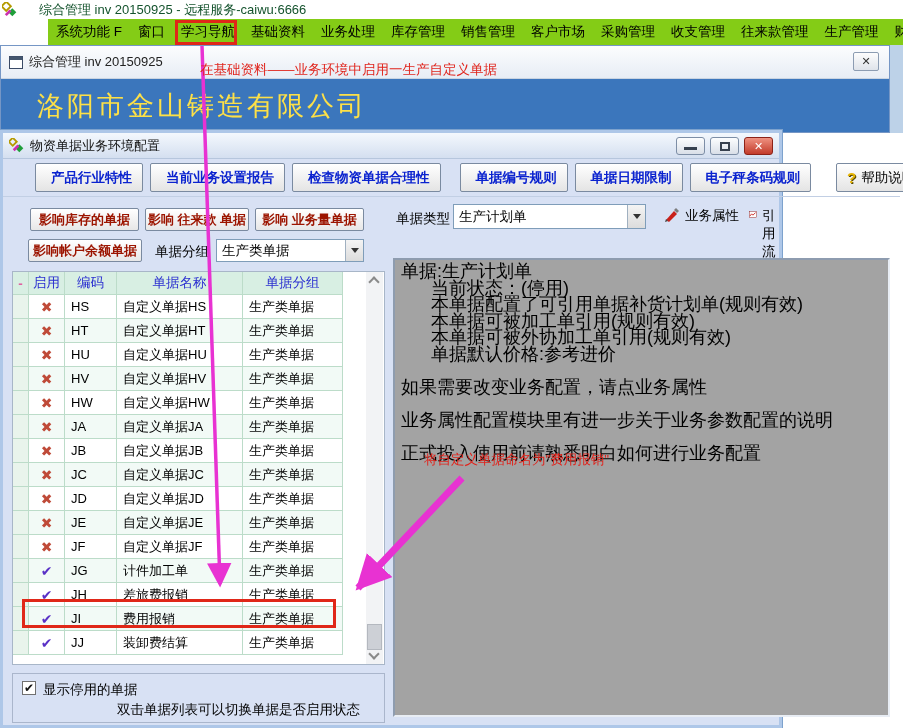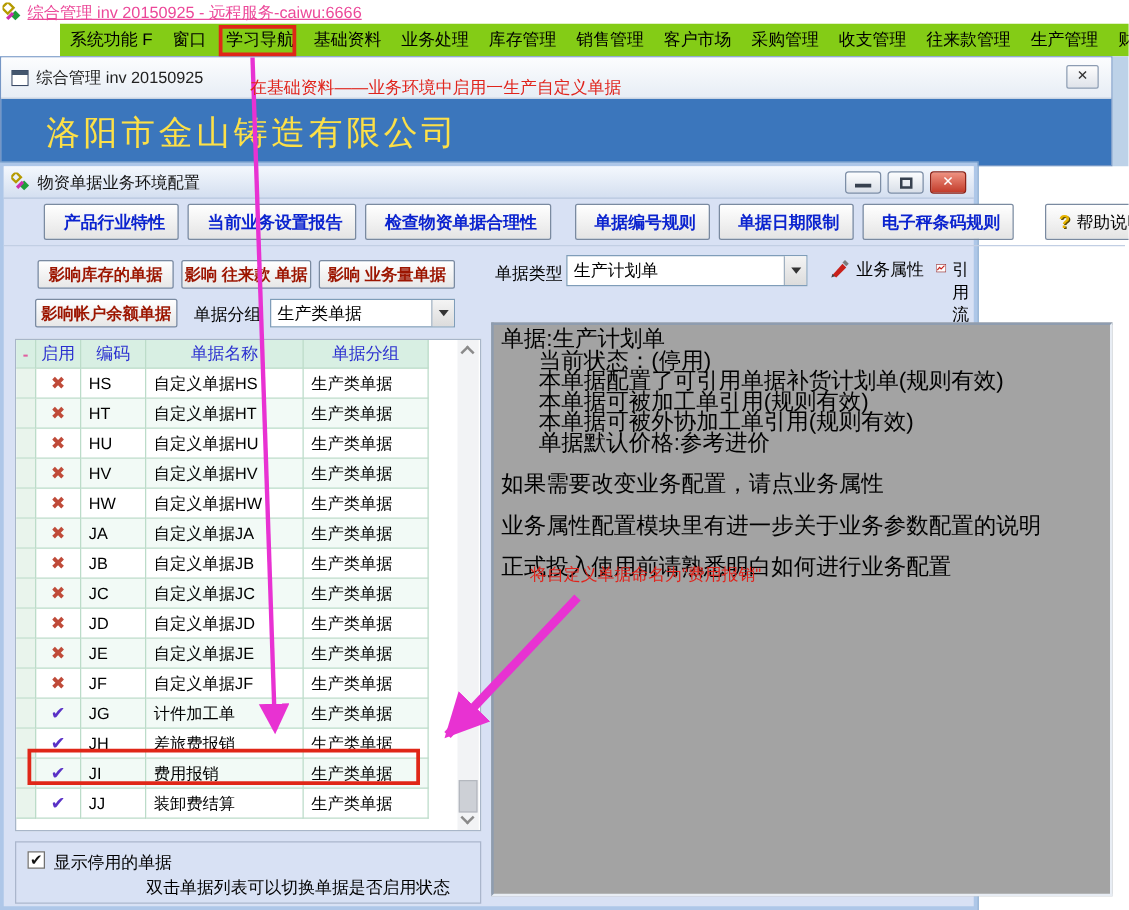--- a/index.html
+++ b/index.html
@@ -2,21 +2,21 @@
 <html><head>
 <meta charset="utf-8">
 <style>
   * { margin:0; padding:0; box-sizing:border-box; }
   html,body { background:#ffffff; }
   body { font-family:"Liberation Sans","DejaVu Sans",sans-serif; }
   .screen { position:relative; width:903px; height:728px; overflow:hidden; background:#fff; }
 
   
   .app-titlebar { position:absolute; left:0; top:0; width:903px; height:19px; background:#fff;
-    display:flex; align-items:center; gap:5px; padding-left:2px; font-size:13px; color:#ec4899;text-decoration:underline; }
+    display:flex; align-items:center; gap:22px; padding-left:2px; font-size:13px; color:#14532d; }
   .menubar { position:absolute; left:0; top:19px; width:903px; height:26px; background:#84cc16;
     display:flex; align-items:center; font-size:13.5px; color:#000; overflow:hidden;margin-left:48px; }
   .menubar .mitem { padding:0 8px; height:22px; line-height:22px; white-space:nowrap; }
 
   
   .mdi-bg { position:absolute; left:0; top:45px; width:903px; height:88px; background:#bdd2e8; }
   .child-window { position:absolute; left:0; top:45px; width:890px; height:88px;
     border:1px solid #7596c5; background:#eef1f6; }
   .child-titlebar { position:relative; height:33px;
     background:linear-gradient(#fcfdfe,#e7edf5); border-bottom:1px solid #c9d4e2;

